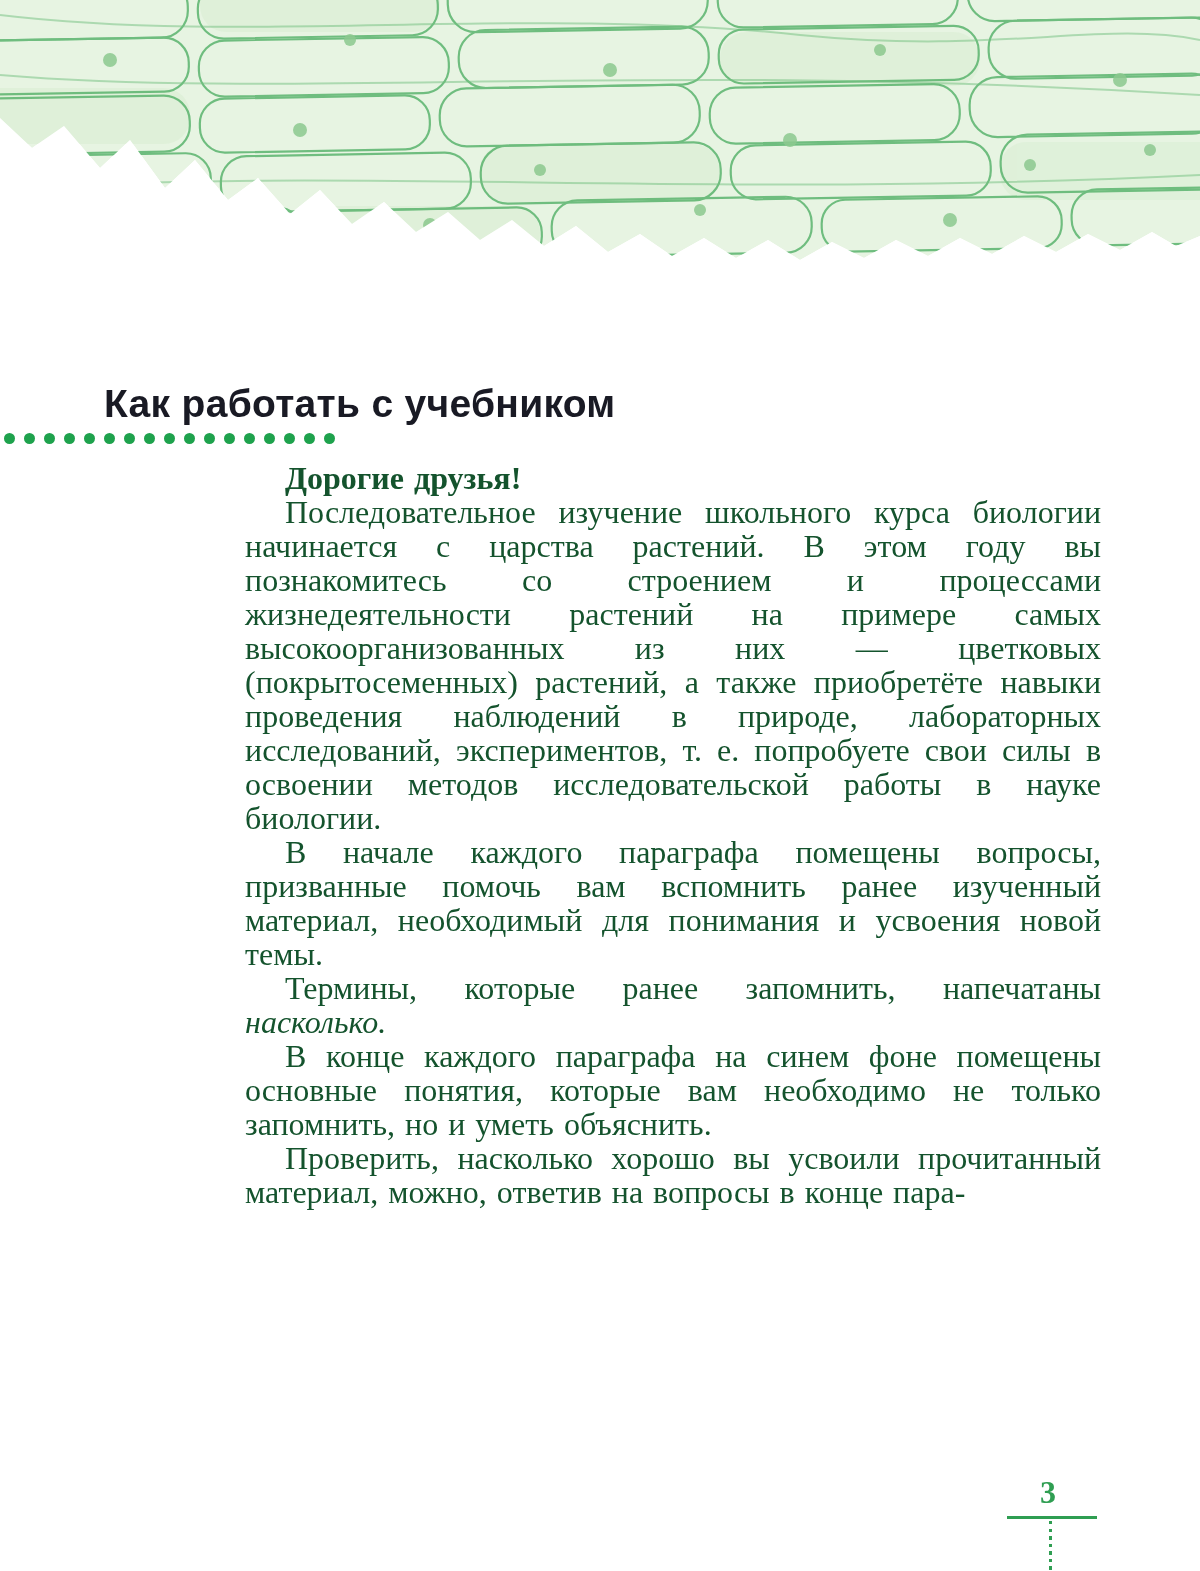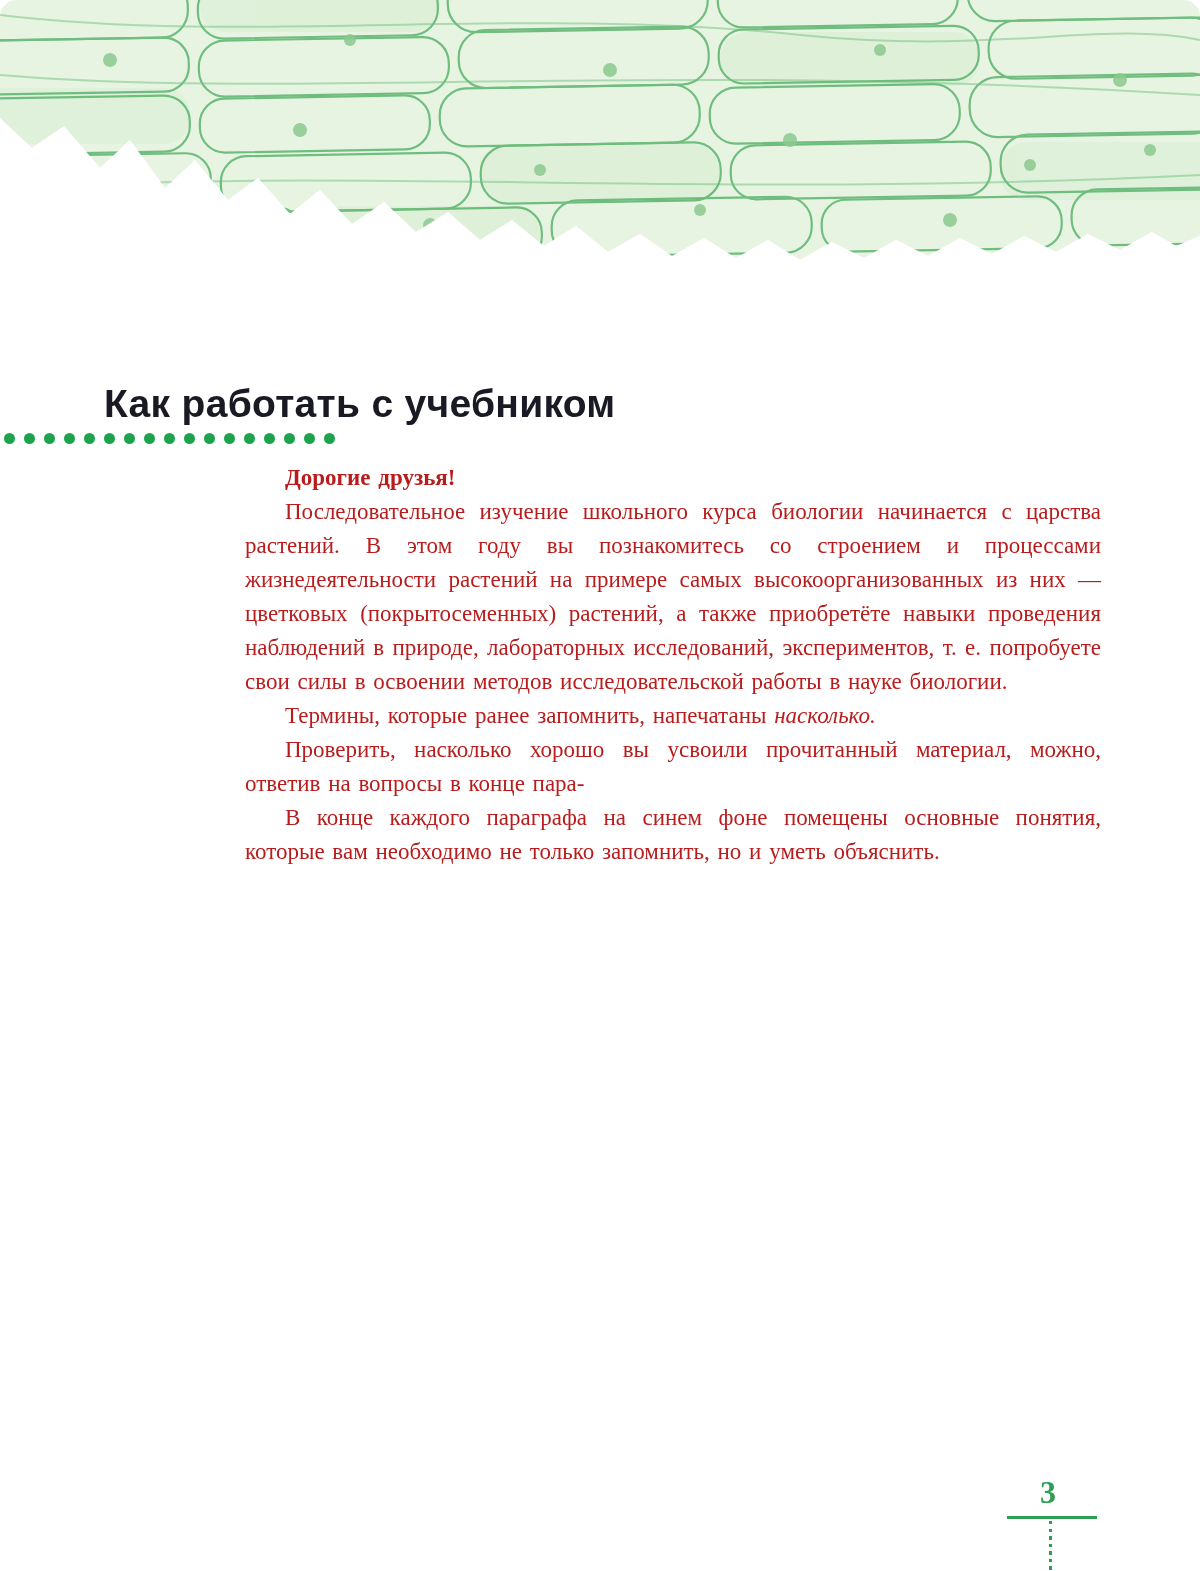--- a/index.html
+++ b/index.html
@@ -3,21 +3,20 @@
 <meta charset="utf-8">
 <style>
   html, body { margin: 0; padding: 0; background: #ffffff; }
   .page {
     position: relative;
     width: 1200px;
     height: 1571px;
     background: #ffffff;
     overflow: hidden;
     font-family: "Liberation Serif", serif;
-    border-radius: 17px;
   }
   .header-art {
     position: absolute;
     top: 0; left: 0;
     width: 1200px; height: 270px;
   }
   .title {
     position: absolute;
     top: 384px;
     left: 104px;
@@ -39,23 +38,23 @@
   .dots span {
     width: 11px; height: 11px;
     border-radius: 50%;
     background: #1ea24d;
   }
   .body-text {
     position: absolute;
     top: 461px;
     left: 245px;
     width: 856px;
-    font-size: 23px;
+    font-size: 32px;
     line-height: 34px;
-    color: #b91c1c;
+    color: #14532d;
     text-align: justify;
     word-spacing: 2px;
     hyphens: auto;
   }
   .body-text p {
     margin: 0;
     text-indent: 40px;
   }
   .salutation { font-weight: bold; }
   .page-number {
@@ -177,22 +176,23 @@
       <span></span>
       <span></span>
       <span></span>
       <span></span>
       <span></span>
     </div>
 
   <div class="body-text">
     <p class="salutation">Дорогие друзья!</p>
     <p>Последовательное изучение школьного курса биологии начинается с царства растений. В этом году вы познакомитесь со строением и процессами жизнедеятельности растений на примере самых высокоорганизованных из них — цветковых (покрытосеменных) растений, а также приобретёте навыки проведения наблюдений в природе, лабораторных исследований, экспериментов, т. е. попробуете свои силы в освоении методов исследовательской работы в науке биологии.</p>
+    <p>В начале каждого параграфа помещены вопросы, призванные помочь вам вспомнить ранее изученный материал, необходимый для понимания и усвоения новой темы.</p>
     <p><span>Термины, которые ранее запомнить, напечатаны </span><em>насколько.</em></p>
+    <p>В конце каждого параграфа на синем фоне помещены основные понятия, которые вам необходимо не только запомнить, но и уметь объяснить.</p>
     <p>Проверить, насколько хорошо вы усвоили прочитанный материал, можно, ответив на вопросы в конце пара-</p>
-    <p>В конце каждого параграфа на синем фоне помещены основные понятия, которые вам необходимо не только запомнить, но и уметь объяснить.</p>
   </div>
 
   <div class="page-number">3</div>
   <div class="footer-line"></div>
   <div class="footer-dotted"></div>
 
 </div>
 
 </body></html>

